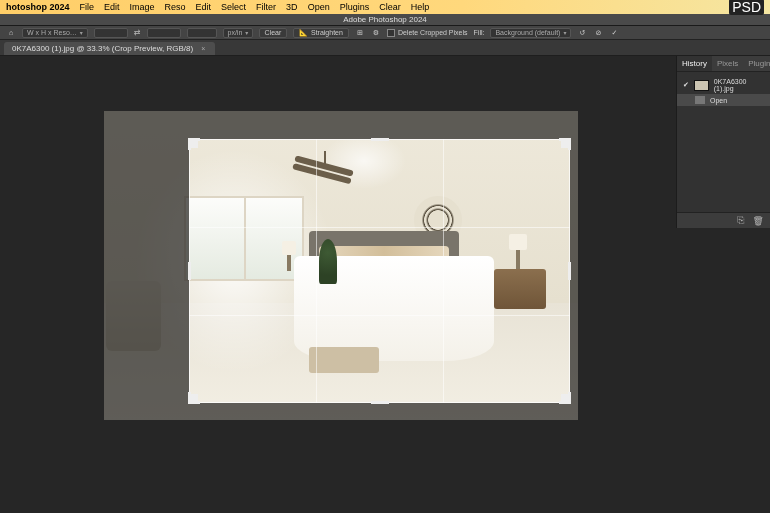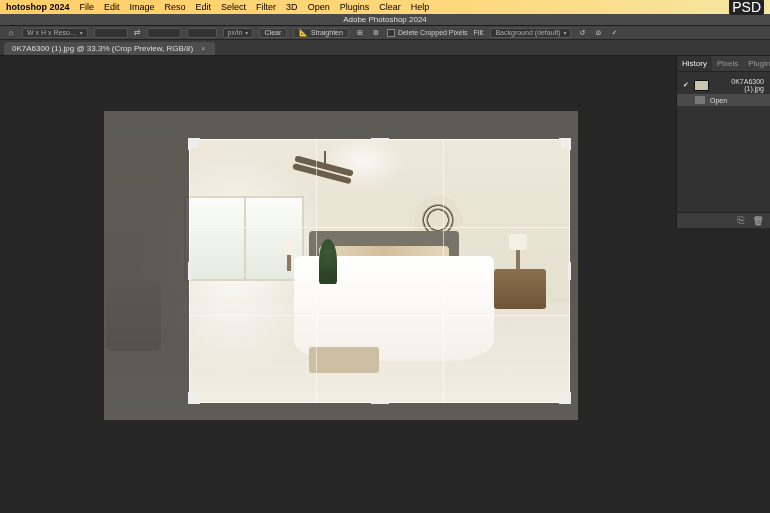--- a/index.html
+++ b/index.html
@@ -92,21 +92,20 @@
     border-radius: 3px 3px 0 0;
     position: relative;
   }
   .doctab .close { margin-left:6px; font-size:7px; color:#aaa; }
 
   
   .workspace {
     position: absolute;
     top: 56px; left: 0; right: 0; bottom: 0;
     background: #262626;
-    text-align: right;
   }
 
   
   .canvas-wrap {
     position:absolute;
     left:104px; top:55px;
     width:474px; height:309px;
     background:#3a352d;
   }
   

